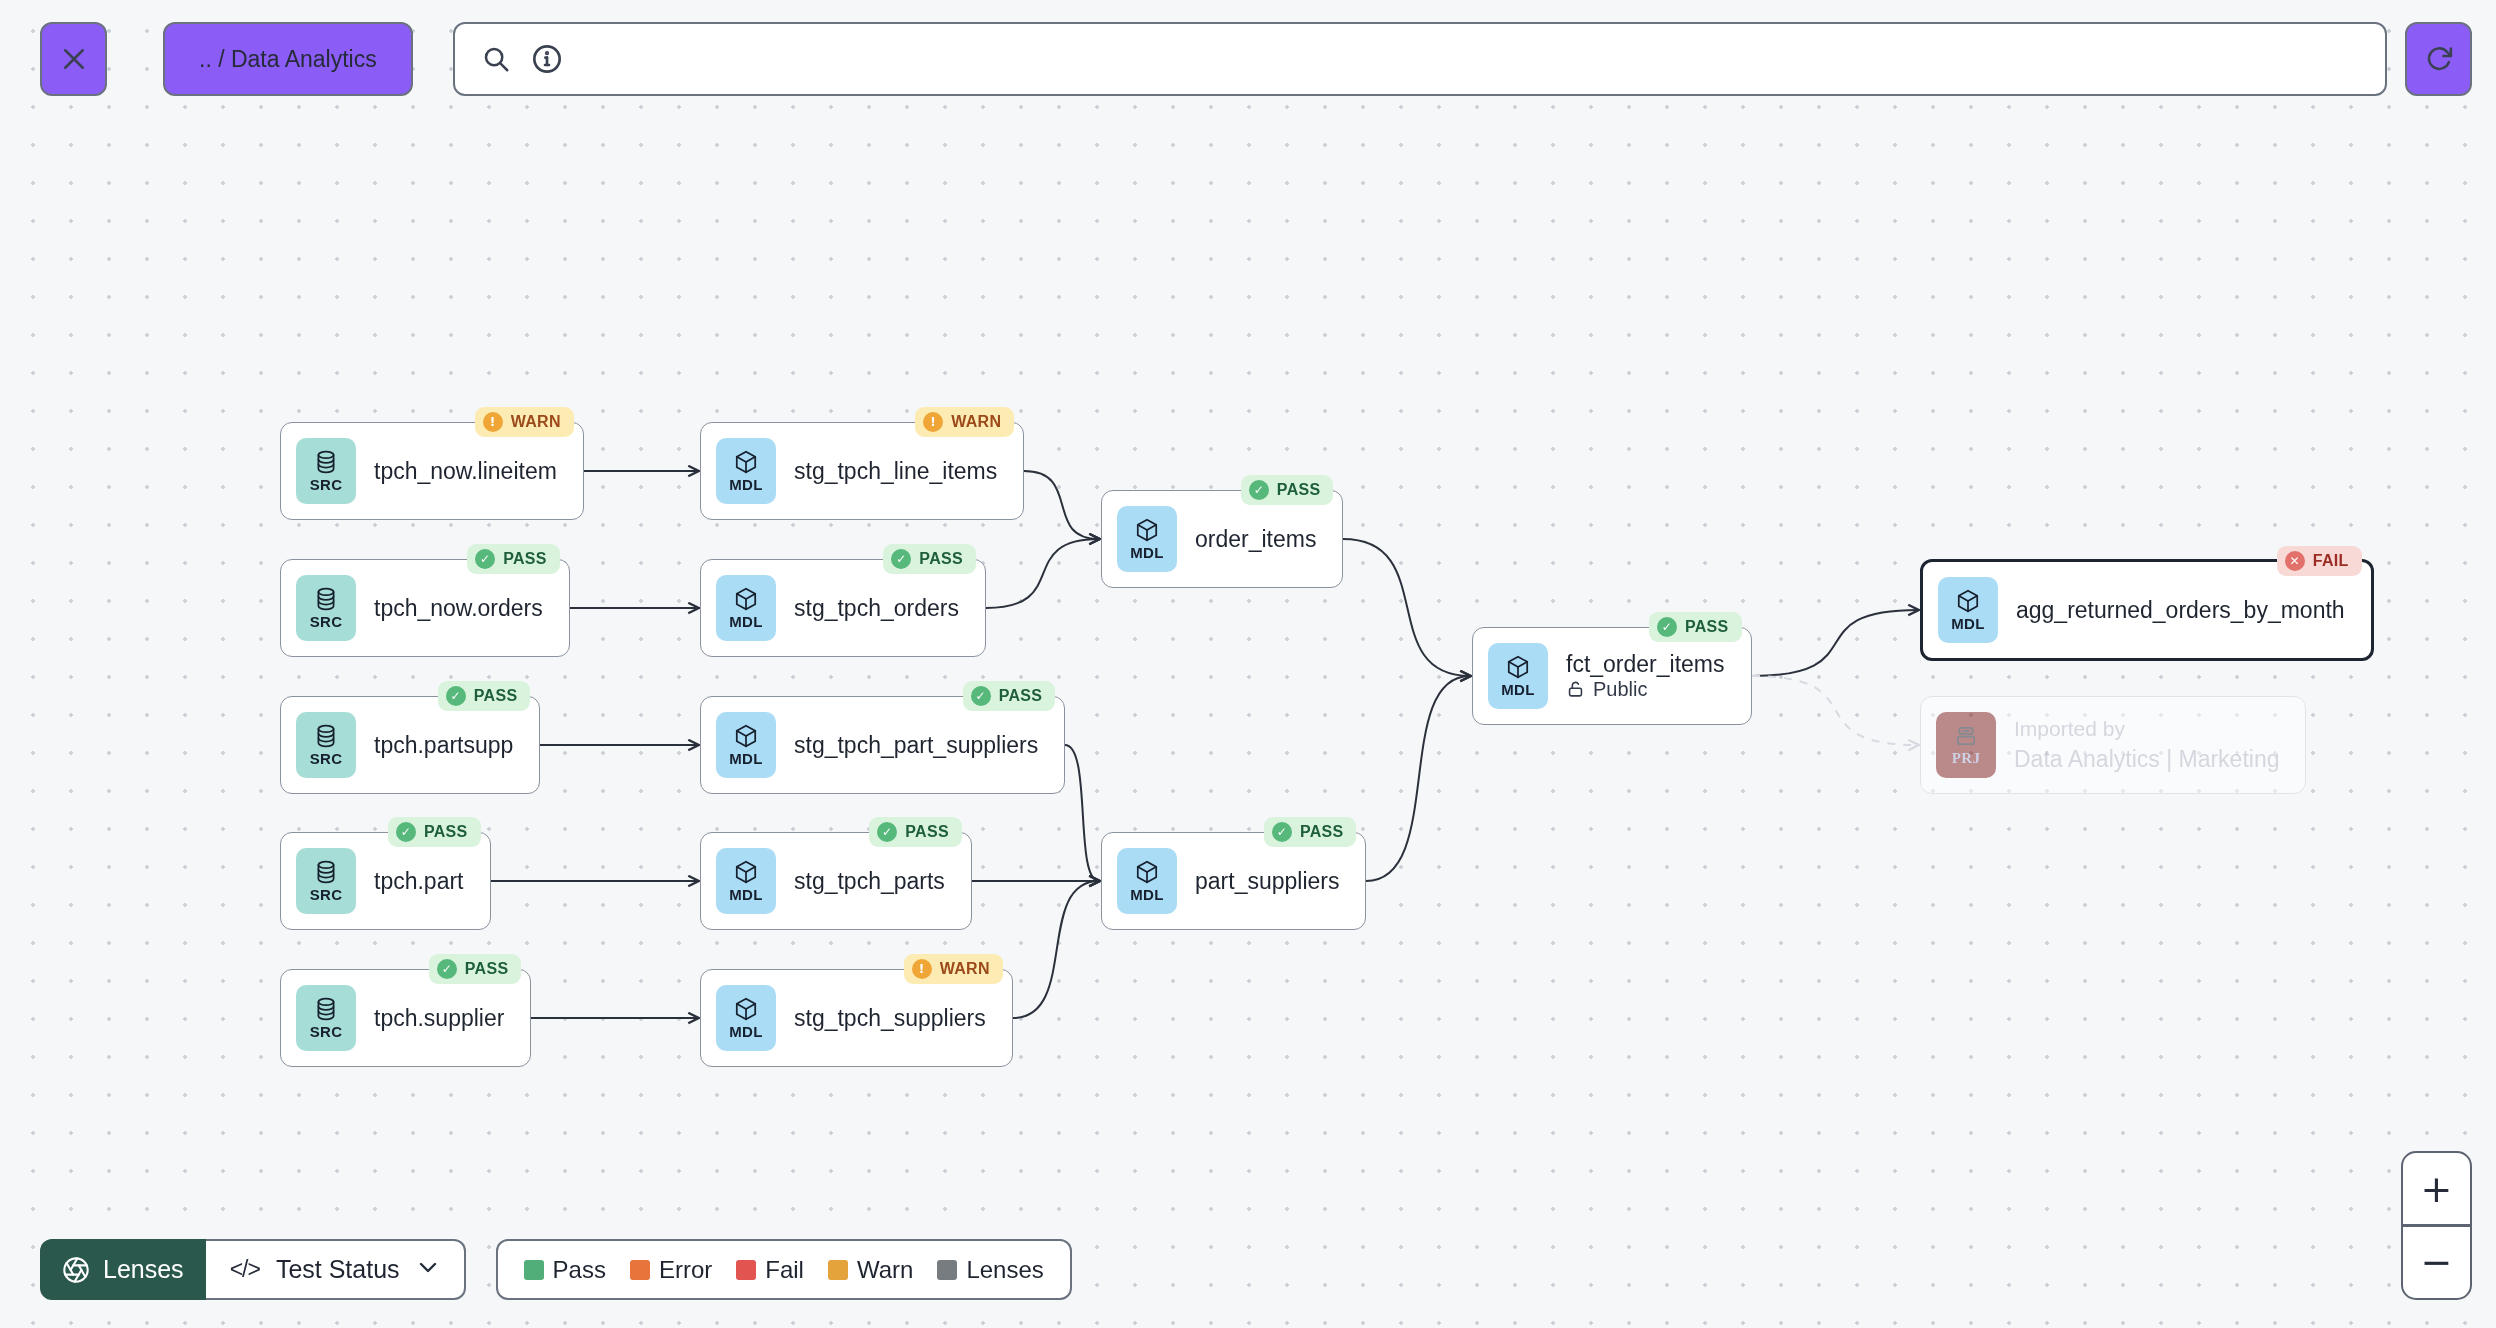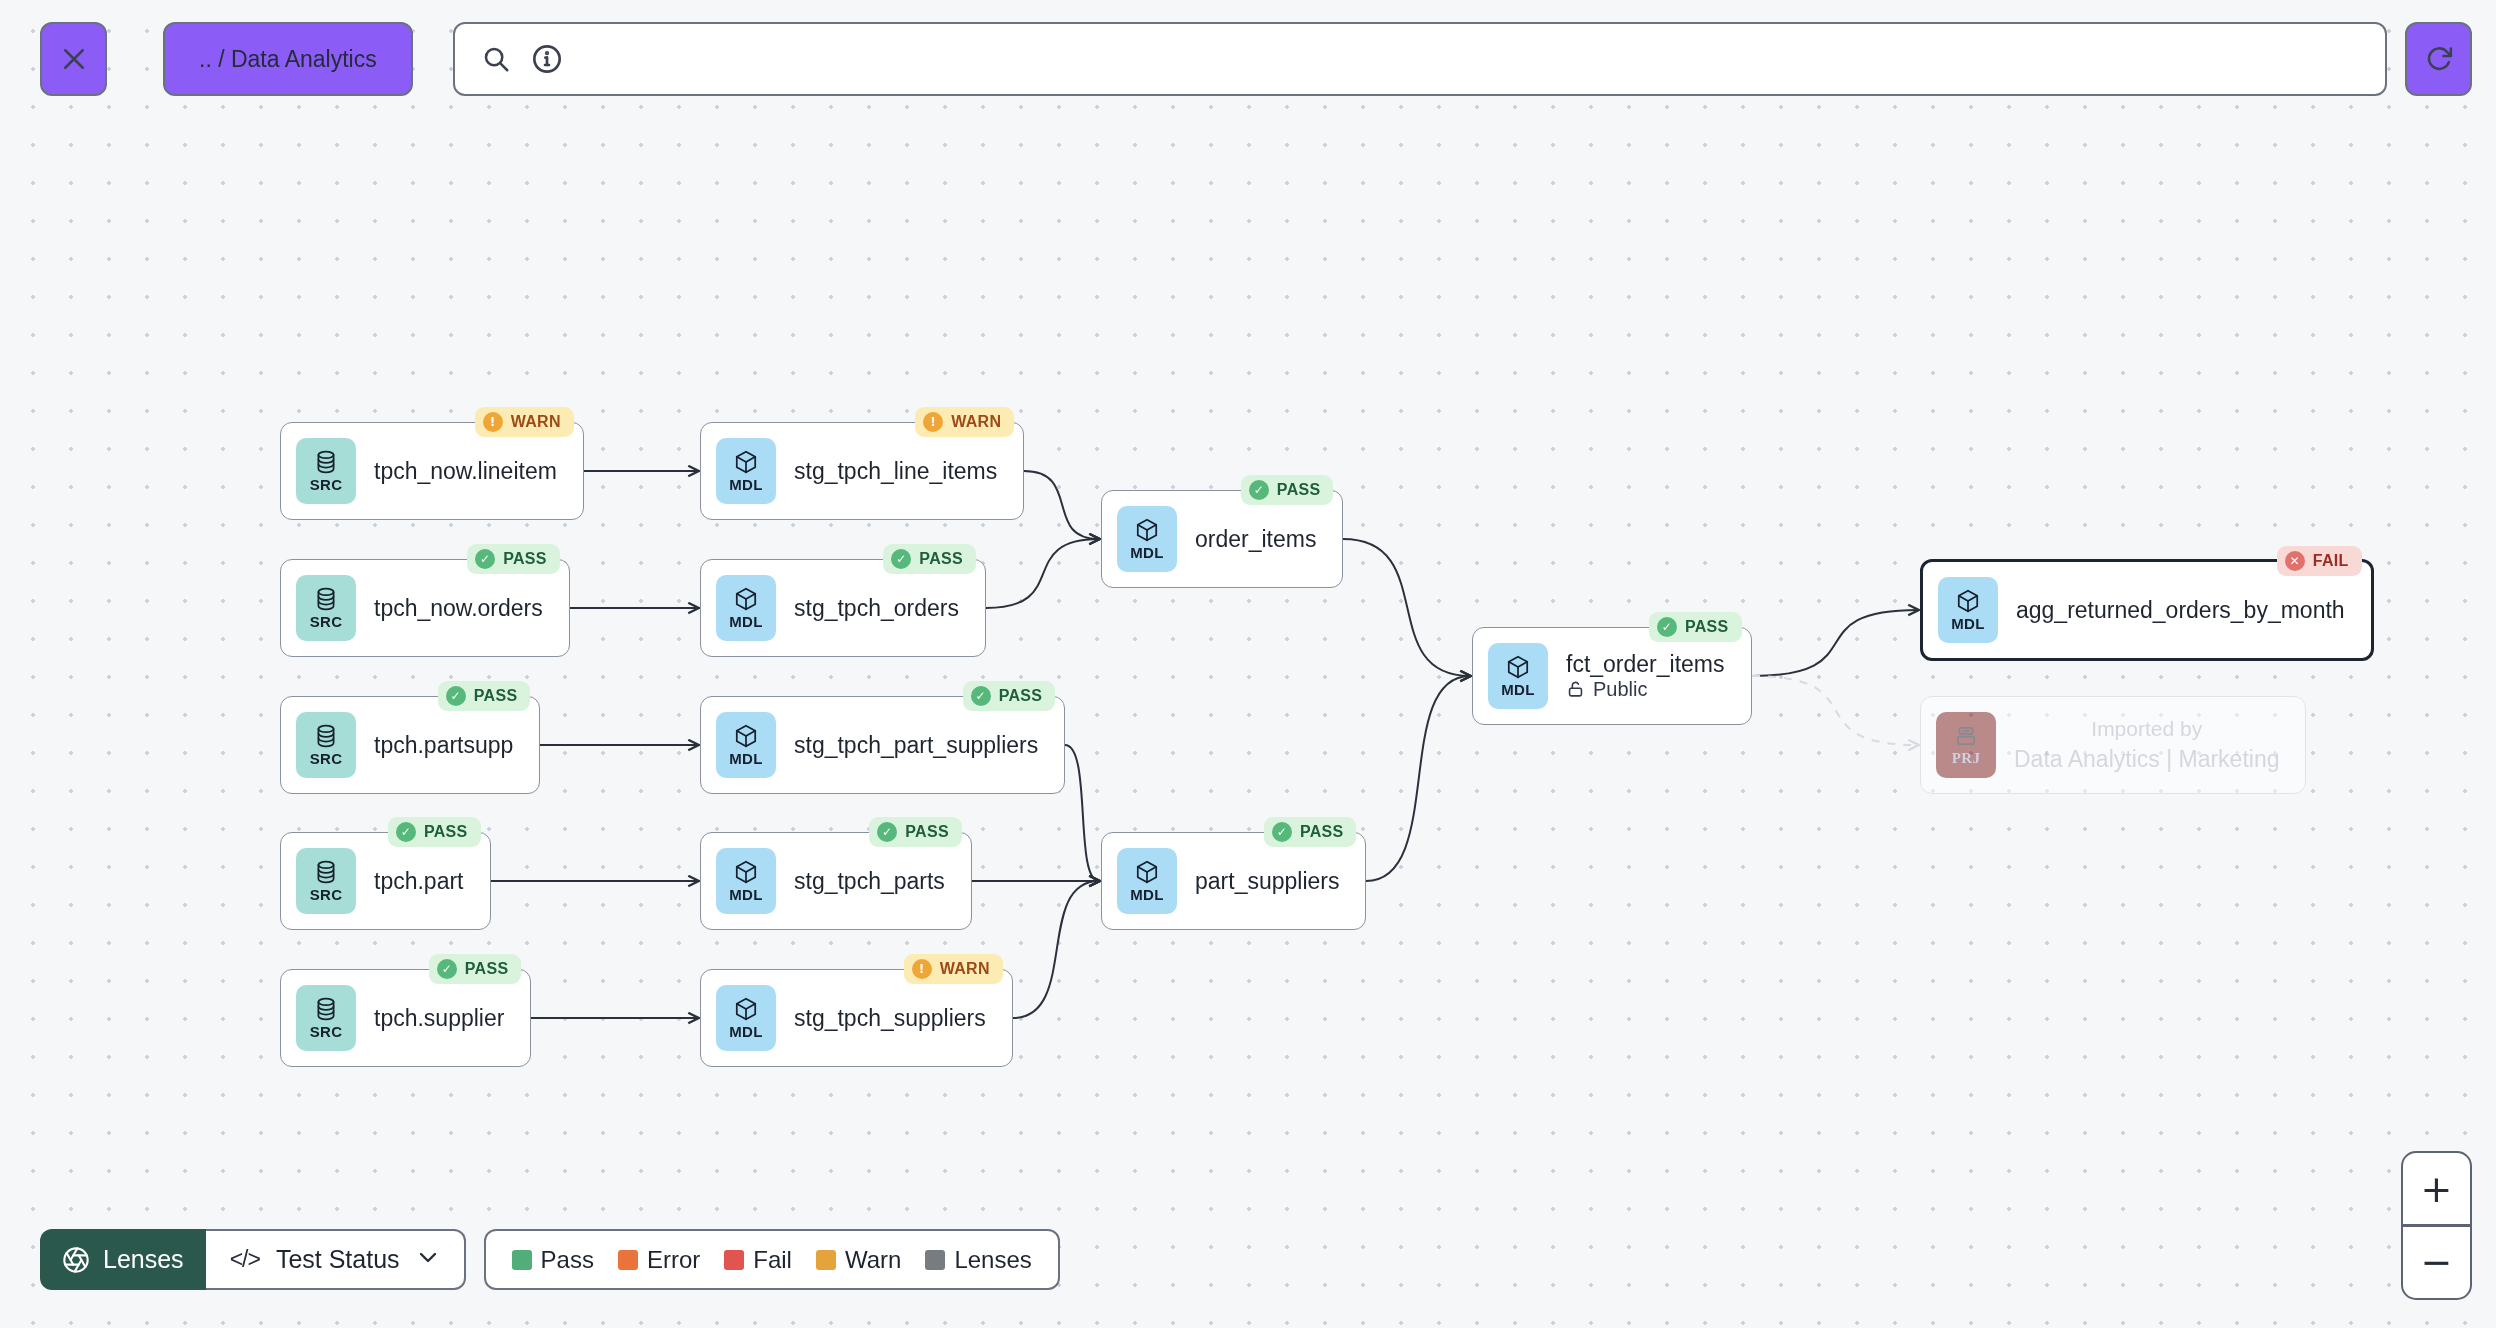--- a/index.html
+++ b/index.html
@@ -47,41 +47,41 @@
   .node.selected { border:3.5px solid #1d2432; border-radius:12px; }
   .node.faded { opacity:.5; border-color:#ccd0dc; box-shadow:none; }
   .tile {
     width:60px; height:66px; border-radius:10px; flex:0 0 auto;
     display:flex; flex-direction:column; align-items:center; justify-content:center; gap:1px;
     color:#16202e;
   }
   .tile svg { width:26px; height:26px; stroke:#16202e; stroke-width:1.6; fill:none; stroke-linecap:round; stroke-linejoin:round; }
   .tile .tile-label { font-size:15px; font-weight:bold; letter-spacing:.3px; }
   .ntext { display:flex; flex-direction:column; justify-content:center; }
-  .nlabel { font-size:23px; color:#1f2530; white-space:nowrap;text-align:center; }
+  .nlabel { font-size:23px; color:#1f2530; white-space:nowrap; }
   .nsub { display:flex; align-items:center; gap:8px; font-size:20px; color:#333b49; }
   .nsub svg { width:19px; height:19px; stroke:#333b49; stroke-width:2; fill:none; stroke-linecap:round; stroke-linejoin:round; }
   .faded .nlabel { color:#b4b9c5; }
   .faded .nlabel2 { font-size:23px; color:#b4b9c5; white-space:nowrap; margin-top:5px; }
   .faded .nlabel { font-size:21px; }
   .faded .tile { color:#a7abce; }
   .badge {
     position:absolute; top:-16px; right:9px; z-index:3;
     display:flex; align-items:center; gap:8px;
     padding:5px 13px 5px 8px; border-radius:9px;
     font-size:16px; font-weight:bold; letter-spacing:.3px; white-space:nowrap;
   }
   .badge .bdot {
     width:20px; height:20px; border-radius:50%; color:#fff;
     display:flex; align-items:center; justify-content:center;
     font-size:12px; font-weight:bold; font-family:"DejaVu Sans", sans-serif;
   }
 
   
-  .footer { position:absolute; left:40px; bottom:38px; display:flex; gap:18px; align-items:stretch; height:61px; z-index:6; }
+  .footer { position:absolute; left:40px; bottom:28px; display:flex; gap:30px; align-items:stretch; height:61px; z-index:6; }
   .lens-control { display:flex; align-items:stretch; }
   .lens-left {
     background:#2b584c; color:#fff; border-radius:12px 0 0 12px;
     display:flex; align-items:center; gap:13px; padding:0 22px; font-size:25px; cursor:pointer;
   }
   .lens-left svg { width:28px; height:28px; stroke:#fff; stroke-width:1.8; fill:none; stroke-linecap:round; stroke-linejoin:round; }
   .lens-right {
     background:#fff; border:2px solid #6a7280; border-left:none; border-radius:0 12px 12px 0;
     display:flex; align-items:center; gap:16px; padding:0 24px; font-size:25px; color:#1f2530;
     cursor:pointer; box-sizing:border-box;

